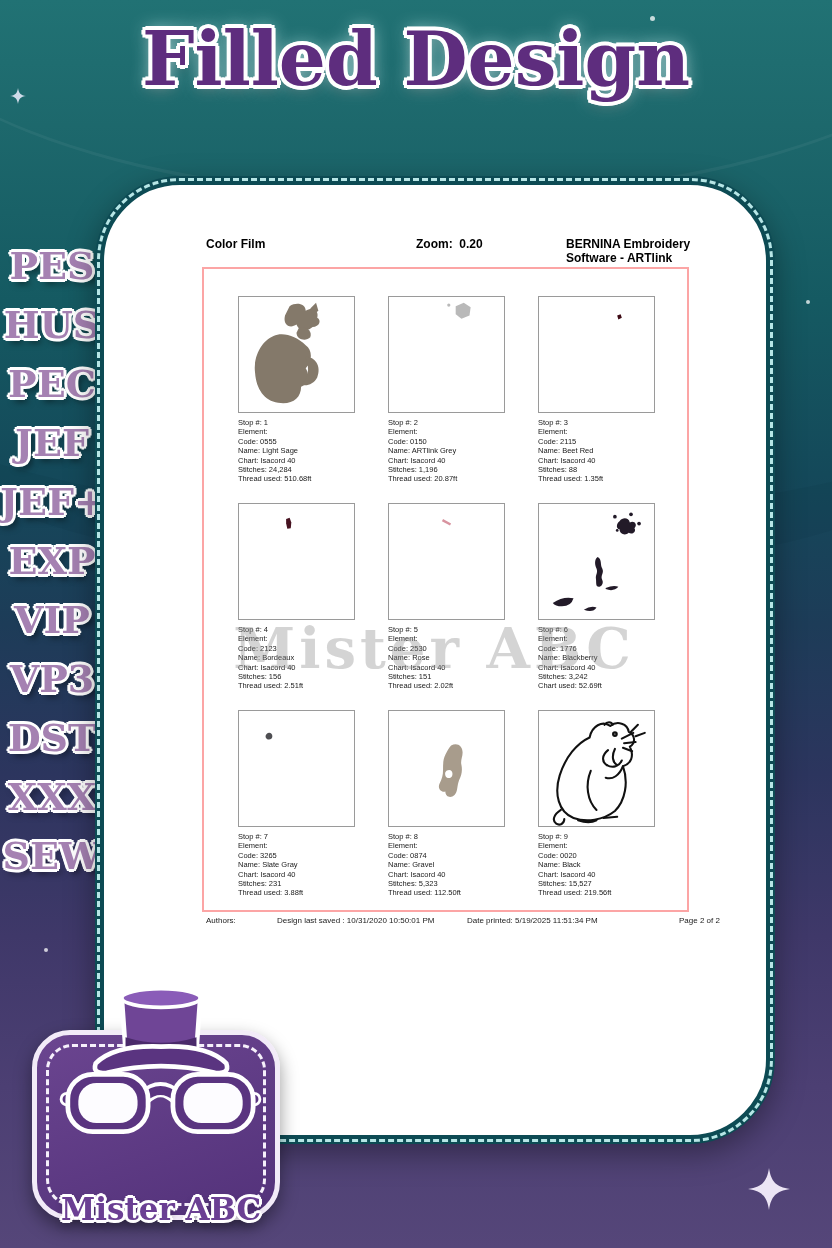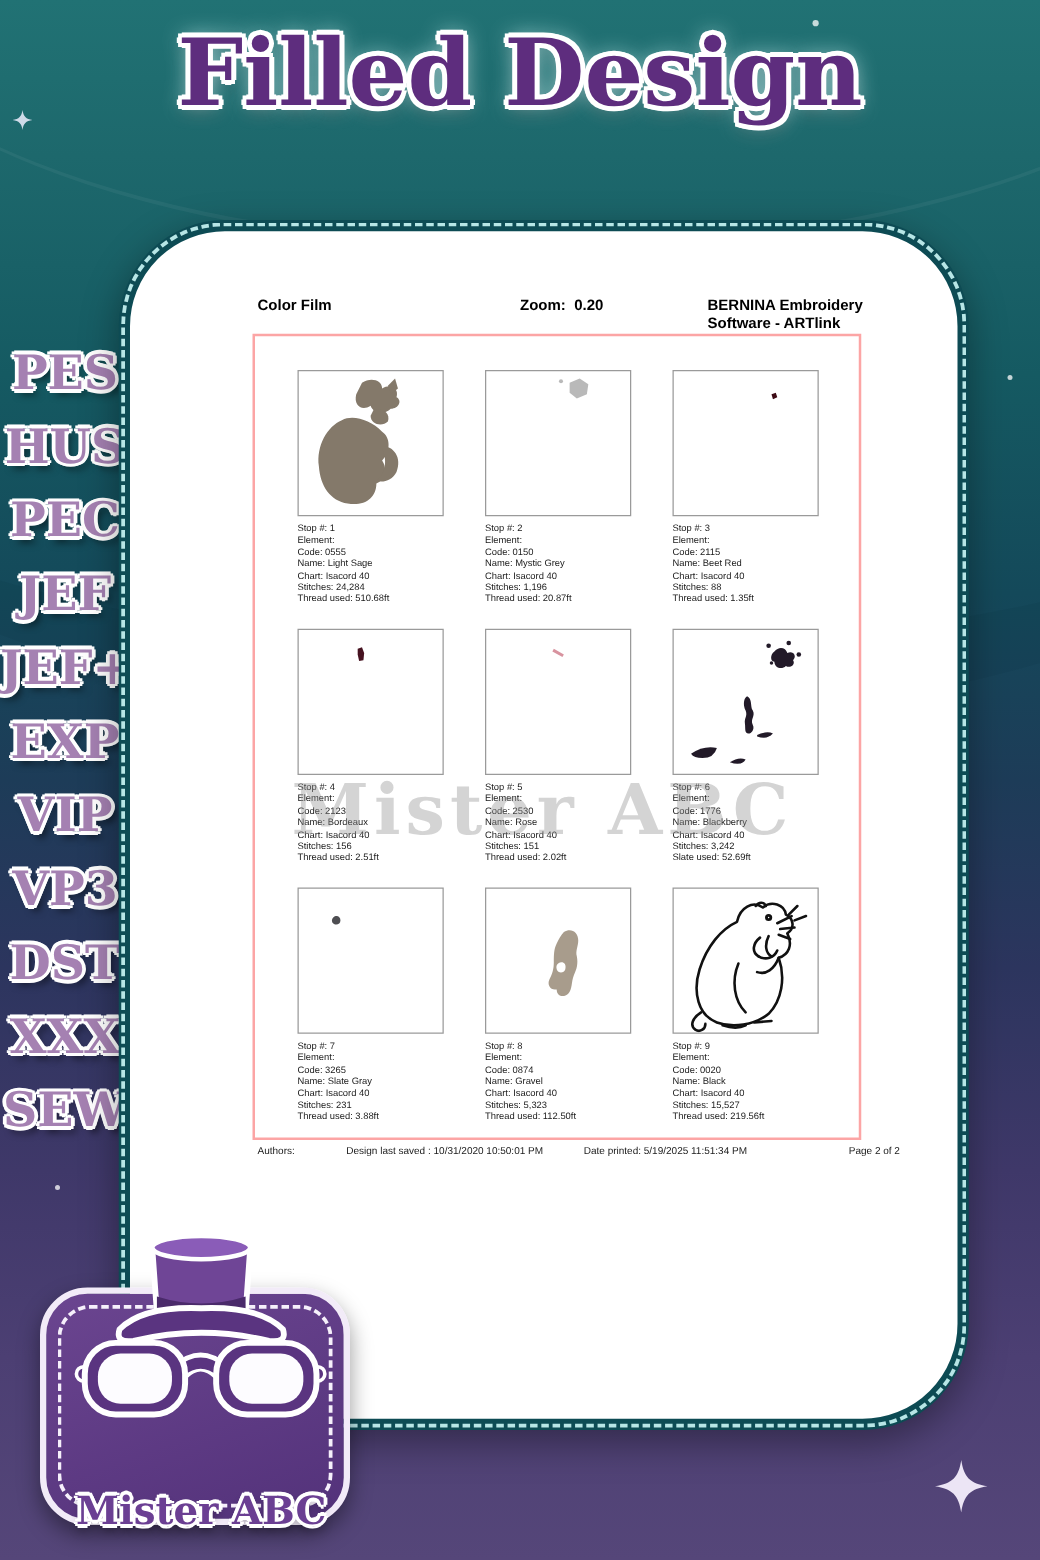--- a/index.html
+++ b/index.html
@@ -25,21 +25,21 @@
     position:absolute; top:16px; left:0; width:100%; text-align:center;
     font-family:"DejaVu Serif", serif; font-weight:bold; font-size:74px;
     color:#5e2d7e; letter-spacing:0px;
     text-shadow:
       -3px -3px 0 #fff, 3px -3px 0 #fff, -3px 3px 0 #fff, 3px 3px 0 #fff,
       -4px 0 0 #fff, 4px 0 0 #fff, 0 -4px 0 #fff, 0 4px 0 #fff,
       0 0 18px rgba(205,245,245,.95), 0 6px 12px rgba(0,0,0,.35);
   }
 
   
-  .formats { position:absolute; top:236px; left:0; width:104px;margin-top:32px; }
+  .formats { position:absolute; top:236px; left:0; width:104px; }
   .format-item {
     height:59px; line-height:59px; text-align:center;
     font-family:"DejaVu Serif", serif; font-weight:bold; font-size:38px;
     color:#a581b2;
     text-shadow:
       -2px -2px 0 #fff, 2px -2px 0 #fff, -2px 2px 0 #fff, 2px 2px 0 #fff,
       -3px 0 0 #fff, 3px 0 0 #fff, 0 -3px 0 #fff, 0 3px 0 #fff,
       4px 5px 6px rgba(0,0,0,.5);
   }
 
@@ -188,21 +188,21 @@
           <g fill="#b9b9b9">
             <path d="M58,8 L65,5 L71,9 L70,16 L63,19 L58,15 Z"></path>
             <circle cx="52" cy="7" r="1.4"></circle>
           </g>
         </svg>
       </div>
       <div class="caption">
         <div>Stop #: 2</div>
         <div>Element:</div>
         <div>Code: 0150</div>
-        <div>Name: Mystic Grey</div>
+        <div>Name: ARTlink Grey</div>
         <div>Chart: Isacord 40</div>
         <div>Stitches: 1,196</div>
         <div>Thread used: 20.87ft</div>
       </div>
     </div>
 
     <div class="cell">
       <div class="thumb">
         <svg viewBox="0 0 100 100">
           <g fill="#3d0a14">
@@ -275,21 +275,21 @@
           </g>
         </svg>
       </div>
       <div class="caption">
         <div>Stop #: 6</div>
         <div>Element:</div>
         <div>Code: 1776</div>
         <div>Name: Blackberry</div>
         <div>Chart: Isacord 40</div>
         <div>Stitches: 3,242</div>
-        <div>Slate used: 52.69ft</div>
+        <div>Chart used: 52.69ft</div>
       </div>
     </div>
 
     <div class="cell">
       <div class="thumb">
         <svg viewBox="0 0 100 100">
           <g fill="#4e4e52">
             <path d="M24,20 C26,18 29,19 29,22 C29,24.5 26.5,25.5 24.5,24.5 C22.7,23.5 22.7,21.5 24,20 Z"></path>
           </g>
         </svg>

